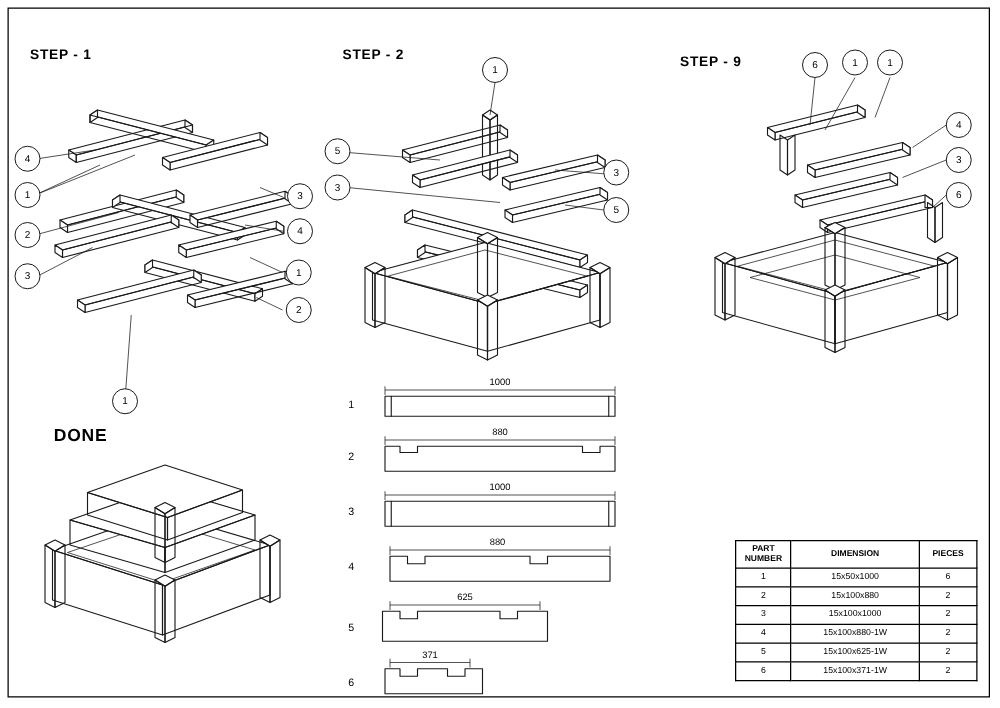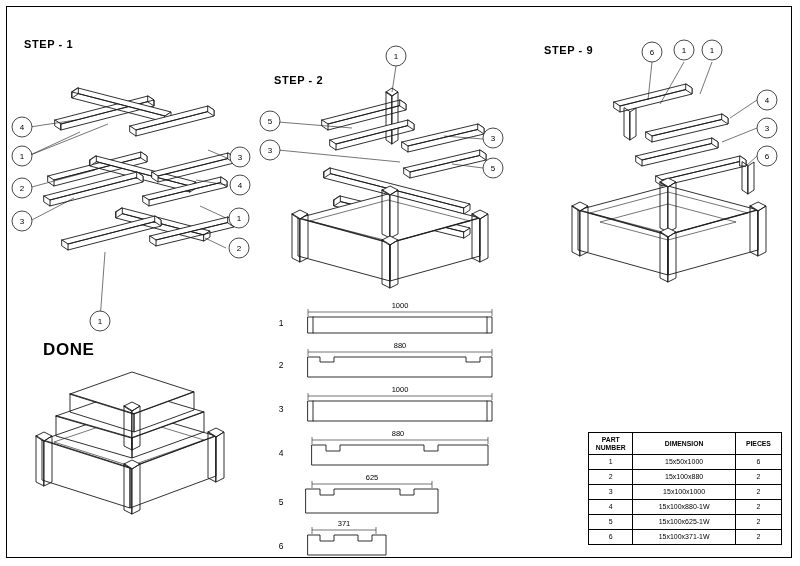--- a/index.html
+++ b/index.html
@@ -15,21 +15,21 @@
   .border{
     position:absolute;left:6px;top:6px;width:786px;height:552px;
     border:1px solid #000;box-sizing:border-box;
   }
   .step-title{
     position:absolute;
     font-size:11px;font-weight:bold;letter-spacing:.6px;
   }
   .done-title{
     position:absolute;
-    font-size:17px;font-weight:bold;letter-spacing:.6px;padding-left:19px;
+    font-size:14px;font-weight:bold;letter-spacing:.6px;padding-left:19px;
   }
   svg{position:absolute;left:0;top:0;width:800px;height:566px;overflow:visible;}
   .bl{fill:none;stroke:#1a1a1a;stroke-width:0.9;stroke-linejoin:round;stroke-linecap:round;}
   .bl-f{fill:#ffffff;stroke:#1a1a1a;stroke-width:0.9;stroke-linejoin:round;stroke-linecap:round;}
   .thin{fill:none;stroke:#1a1a1a;stroke-width:0.6;}
   .lead{fill:none;stroke:#1a1a1a;stroke-width:0.6;}
   .balloon{fill:#ffffff;stroke:#1a1a1a;stroke-width:0.8;}
   .btxt{font-family:"Liberation Sans",sans-serif;font-size:8px;text-anchor:middle;dominant-baseline:central;fill:#000;}
   .dimtxt{font-family:"Liberation Sans",sans-serif;font-size:7.5px;text-anchor:middle;fill:#000;}
   .partnum{font-family:"Liberation Sans",sans-serif;font-size:8.5px;text-anchor:middle;fill:#000;font-weight:normal;}
@@ -56,21 +56,21 @@
   .col-c{width:46px;}
 </style>
 </head>
 <body>
 
 <div class="sheet">
 
   <div class="border"></div>
 
   <div class="step-title" style="left:24px;top:38px;">STEP - 1</div>
-  <div class="step-title" style="left:274px;top:38px;margin-top:36px;">STEP - 2</div>
+  <div class="step-title" style="left:274px;top:38px;">STEP - 2</div>
   <div class="step-title" style="left:544px;top:44px;">STEP - 9</div>
   <div class="done-title" style="left:24px;top:340px;">DONE</div>
 
   <svg viewBox="0 0 800 566">
 
     <g>
 
       <g>
         <path class="bl-f" d="M55,120 L148,96 L154,100 L61,124 Z"></path>
         <path class="bl-f" d="M55,120 L61,124 L61,130 L55,126 Z"></path>

